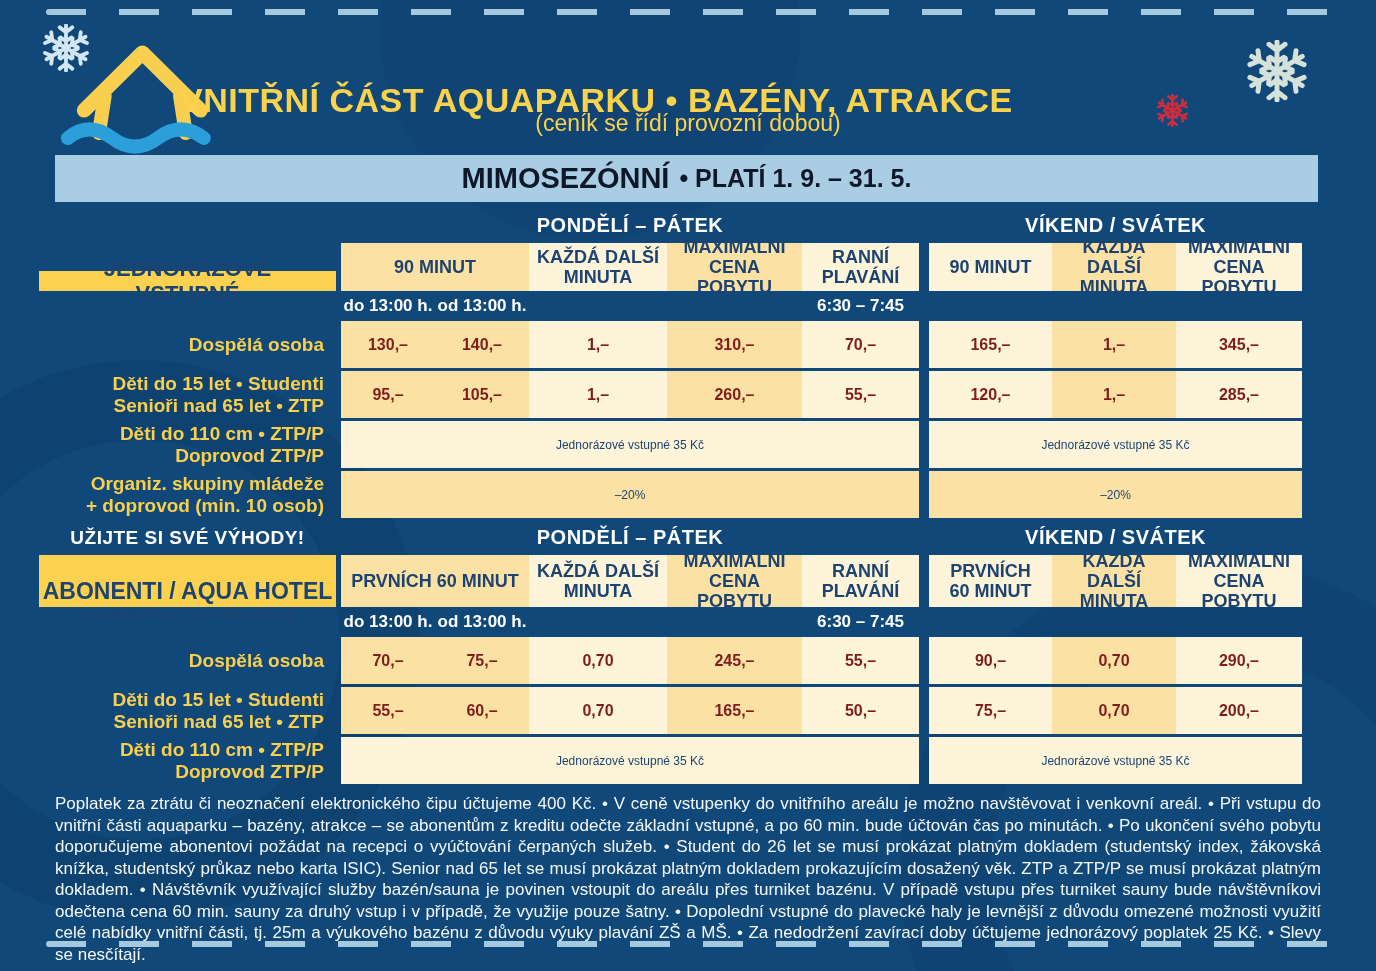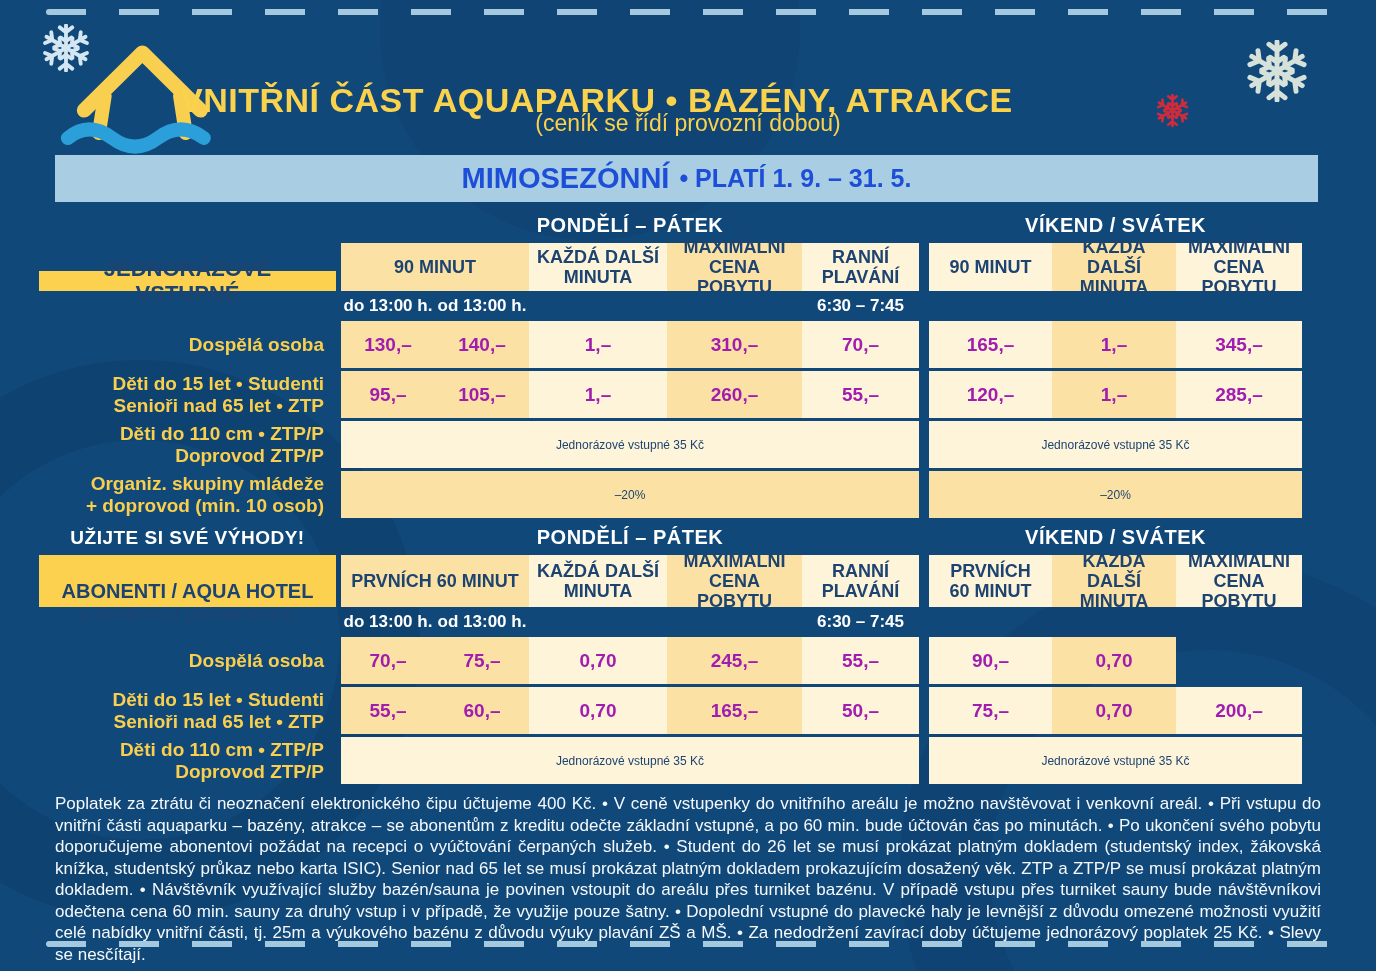--- a/index.html
+++ b/index.html
@@ -24,40 +24,40 @@
   .snow-logo{left:42px;top:24px;width:48px;height:48px;color:#d3e6f2;}
   .snow-big{left:1246px;top:40px;width:62px;height:62px;color:#d6e1da;}
   .snow-red{left:1156px;top:94px;width:33px;height:33px;color:#cf2b3c;}
   .title{position:absolute;left:180px;top:58px;width:1000px;
          color:#fbd24b;font-size:34px;font-weight:800;letter-spacing:.5px;}
   .subtitle{position:absolute;left:188px;top:110px;width:1000px;text-align:center;
             color:#fbd24b;font-size:23px;font-weight:400;}
 
   
   .band{position:absolute;left:55px;top:155px;width:1263px;height:47px;background:#a9cee4;
-        display:flex;align-items:center;justify-content:center;gap:10px;color:#1d4ed8;}
+        display:flex;align-items:center;justify-content:center;gap:10px;color:#0f172a;}
   .band-main{font-size:29px;font-weight:800;}
   .band-rest{font-size:25px;font-weight:700;}
 
   
   .pt{position:absolute;left:39px;display:grid;row-gap:3px;
       grid-template-columns:297px 5px 94px 94px 138px 135px 117px 10px 123px 124px 126px;}
   .t1{top:212px;grid-template-rows:28px 48px 24px 47px 47px 47px 47px;}
   .t2{top:524px;grid-template-rows:28px 52px 24px 47px 47px 47px;}
 
   .c{display:flex;align-items:center;justify-content:center;text-align:center;}
   .dk{background:#fbe2a4;}
   .lt{background:#fdf4da;}
   .hdr{color:#1d4370;font-weight:700;font-size:18px;line-height:20px;padding:0 4px;}
   .narrow span{display:inline-block;max-width:98px;}
-  .val{color:#a21caf;font-weight:600;font-size:19px;}
+  .val{color:#7f1d1d;font-weight:600;font-size:16px;}
   .mg{color:#1d4370;font-weight:500;font-size:12px;}
   .sec{background:#fcd14f;color:#1d4370;flex-direction:column;}
   .t1 .sec{font-weight:800;font-size:22px;line-height:25px;margin-top:28px;}
-  .sec-title{font-weight:800;font-size:20px;line-height:26px;margin-top:40px;}
+  .sec-title{font-weight:800;font-size:23px;line-height:26px;margin-top:40px;}
   .sec-sub{font-weight:400;font-size:18px;line-height:20px;}
   .blocktitle{color:#ffffff;font-weight:700;font-size:20px;letter-spacing:.5px;
               align-items:flex-end;padding-bottom:3px;}
   .lbl{flex-direction:column;align-items:flex-end;justify-content:center;padding-right:12px;
        color:#f9cf4d;font-weight:700;font-size:19px;line-height:22px;text-align:right;}
   .subnote{color:#ffffff;font-weight:600;font-size:17px;}
   .promo{color:#ffffff;font-weight:700;font-size:19px;letter-spacing:.5px;align-items:flex-end;padding-bottom:3px;margin-top:12px;}
 
   
   .g1{grid-column:1}.g3{grid-column:3}.g4{grid-column:4}.g5{grid-column:5}.g6{grid-column:6}
@@ -284,20 +284,23 @@
       </div>
     <div class="c val lt g7 r4">
         <span>55,–</span>
       </div>
     <div class="c val lt g9 r4">
         <span>90,–</span>
       </div>
     <div class="c val dk g10 r4">
         <span>0,70</span>
       </div>
+    <div class="c val lt g11 r4">
+        <span>290,–</span>
+      </div>
 
     <div class="c lbl g1 r5">
       <span>Děti do 15 let • Studenti</span>
         <span>Senioři nad 65 let • ZTP</span>
     </div>
     <div class="c val dk g3 r5">
         <span>55,–</span>
       </div>
     <div class="c val dk g4 r5">
         <span>60,–</span>

